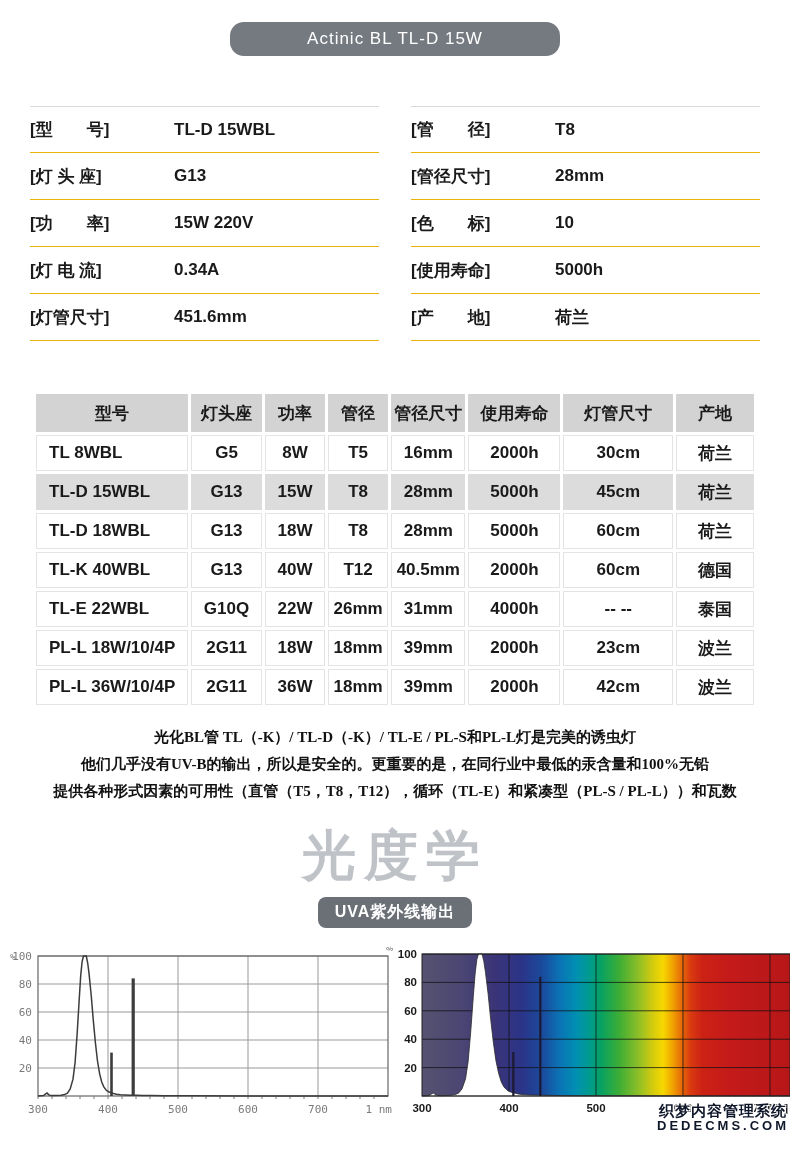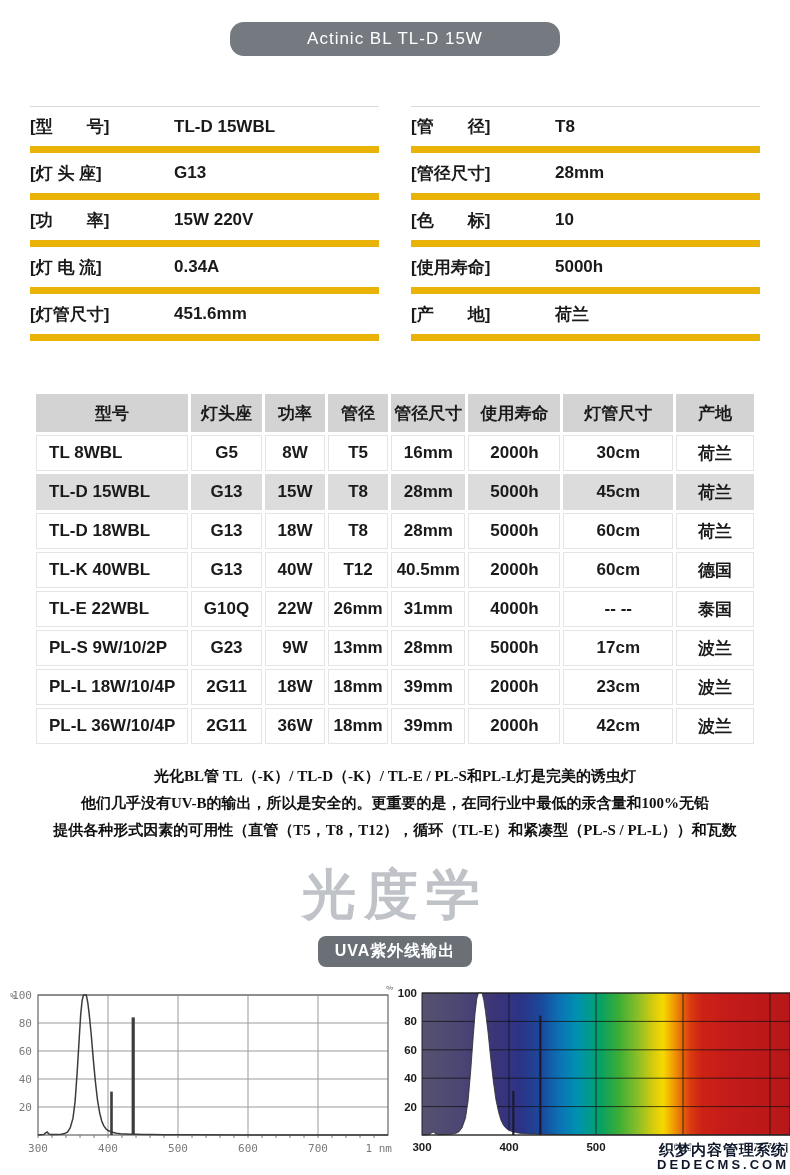--- a/index.html
+++ b/index.html
@@ -14,21 +14,21 @@
     border-radius:14px; color:#fff; font-size:17px; letter-spacing:1px;
     display:flex; align-items:center; justify-content:center;
   }
   
   .specs {
     display:grid; grid-template-columns:1fr 1fr; column-gap:32px;
     margin:50px 30px 0 30px;
   }
   .spec-col .spec-row {
     height:47px; display:flex; align-items:center;
-    border-bottom:7px solid #eab308; font-size:17px; font-weight:700;
+    border-bottom:1px solid #eab308; font-size:17px; font-weight:700;
   }
   .spec-col .spec-row:first-child { border-top:1px solid #d9d9d9; }
   .spec-label { width:118px; white-space:pre; }
   .spec-value { margin-left:26px; }
   
   table.lamp-table {
     margin:50px 33px 0 33px; width:724px;
     border-collapse:separate; border-spacing:3px; font-size:17px;
   }
   .lamp-table th {
@@ -193,30 +193,20 @@
       </tr>
       <tr>
         <td>TL-E 22WBL</td>
         <td>G10Q</td>
         <td>22W</td>
         <td>26mm</td>
         <td>31mm</td>
         <td>4000h</td>
         <td>-- --</td>
         <td>泰国</td>
-      </tr>
-      <tr>
-        <td>PL-S 9W/10/2P</td>
-        <td>G23</td>
-        <td>9W</td>
-        <td>13mm</td>
-        <td>28mm</td>
-        <td>5000h</td>
-        <td>17cm</td>
-        <td>波兰</td>
       </tr>
       <tr>
         <td>PL-L 18W/10/4P</td>
         <td>2G11</td>
         <td>18W</td>
         <td>18mm</td>
         <td>39mm</td>
         <td>2000h</td>
         <td>23cm</td>
         <td>波兰</td>

